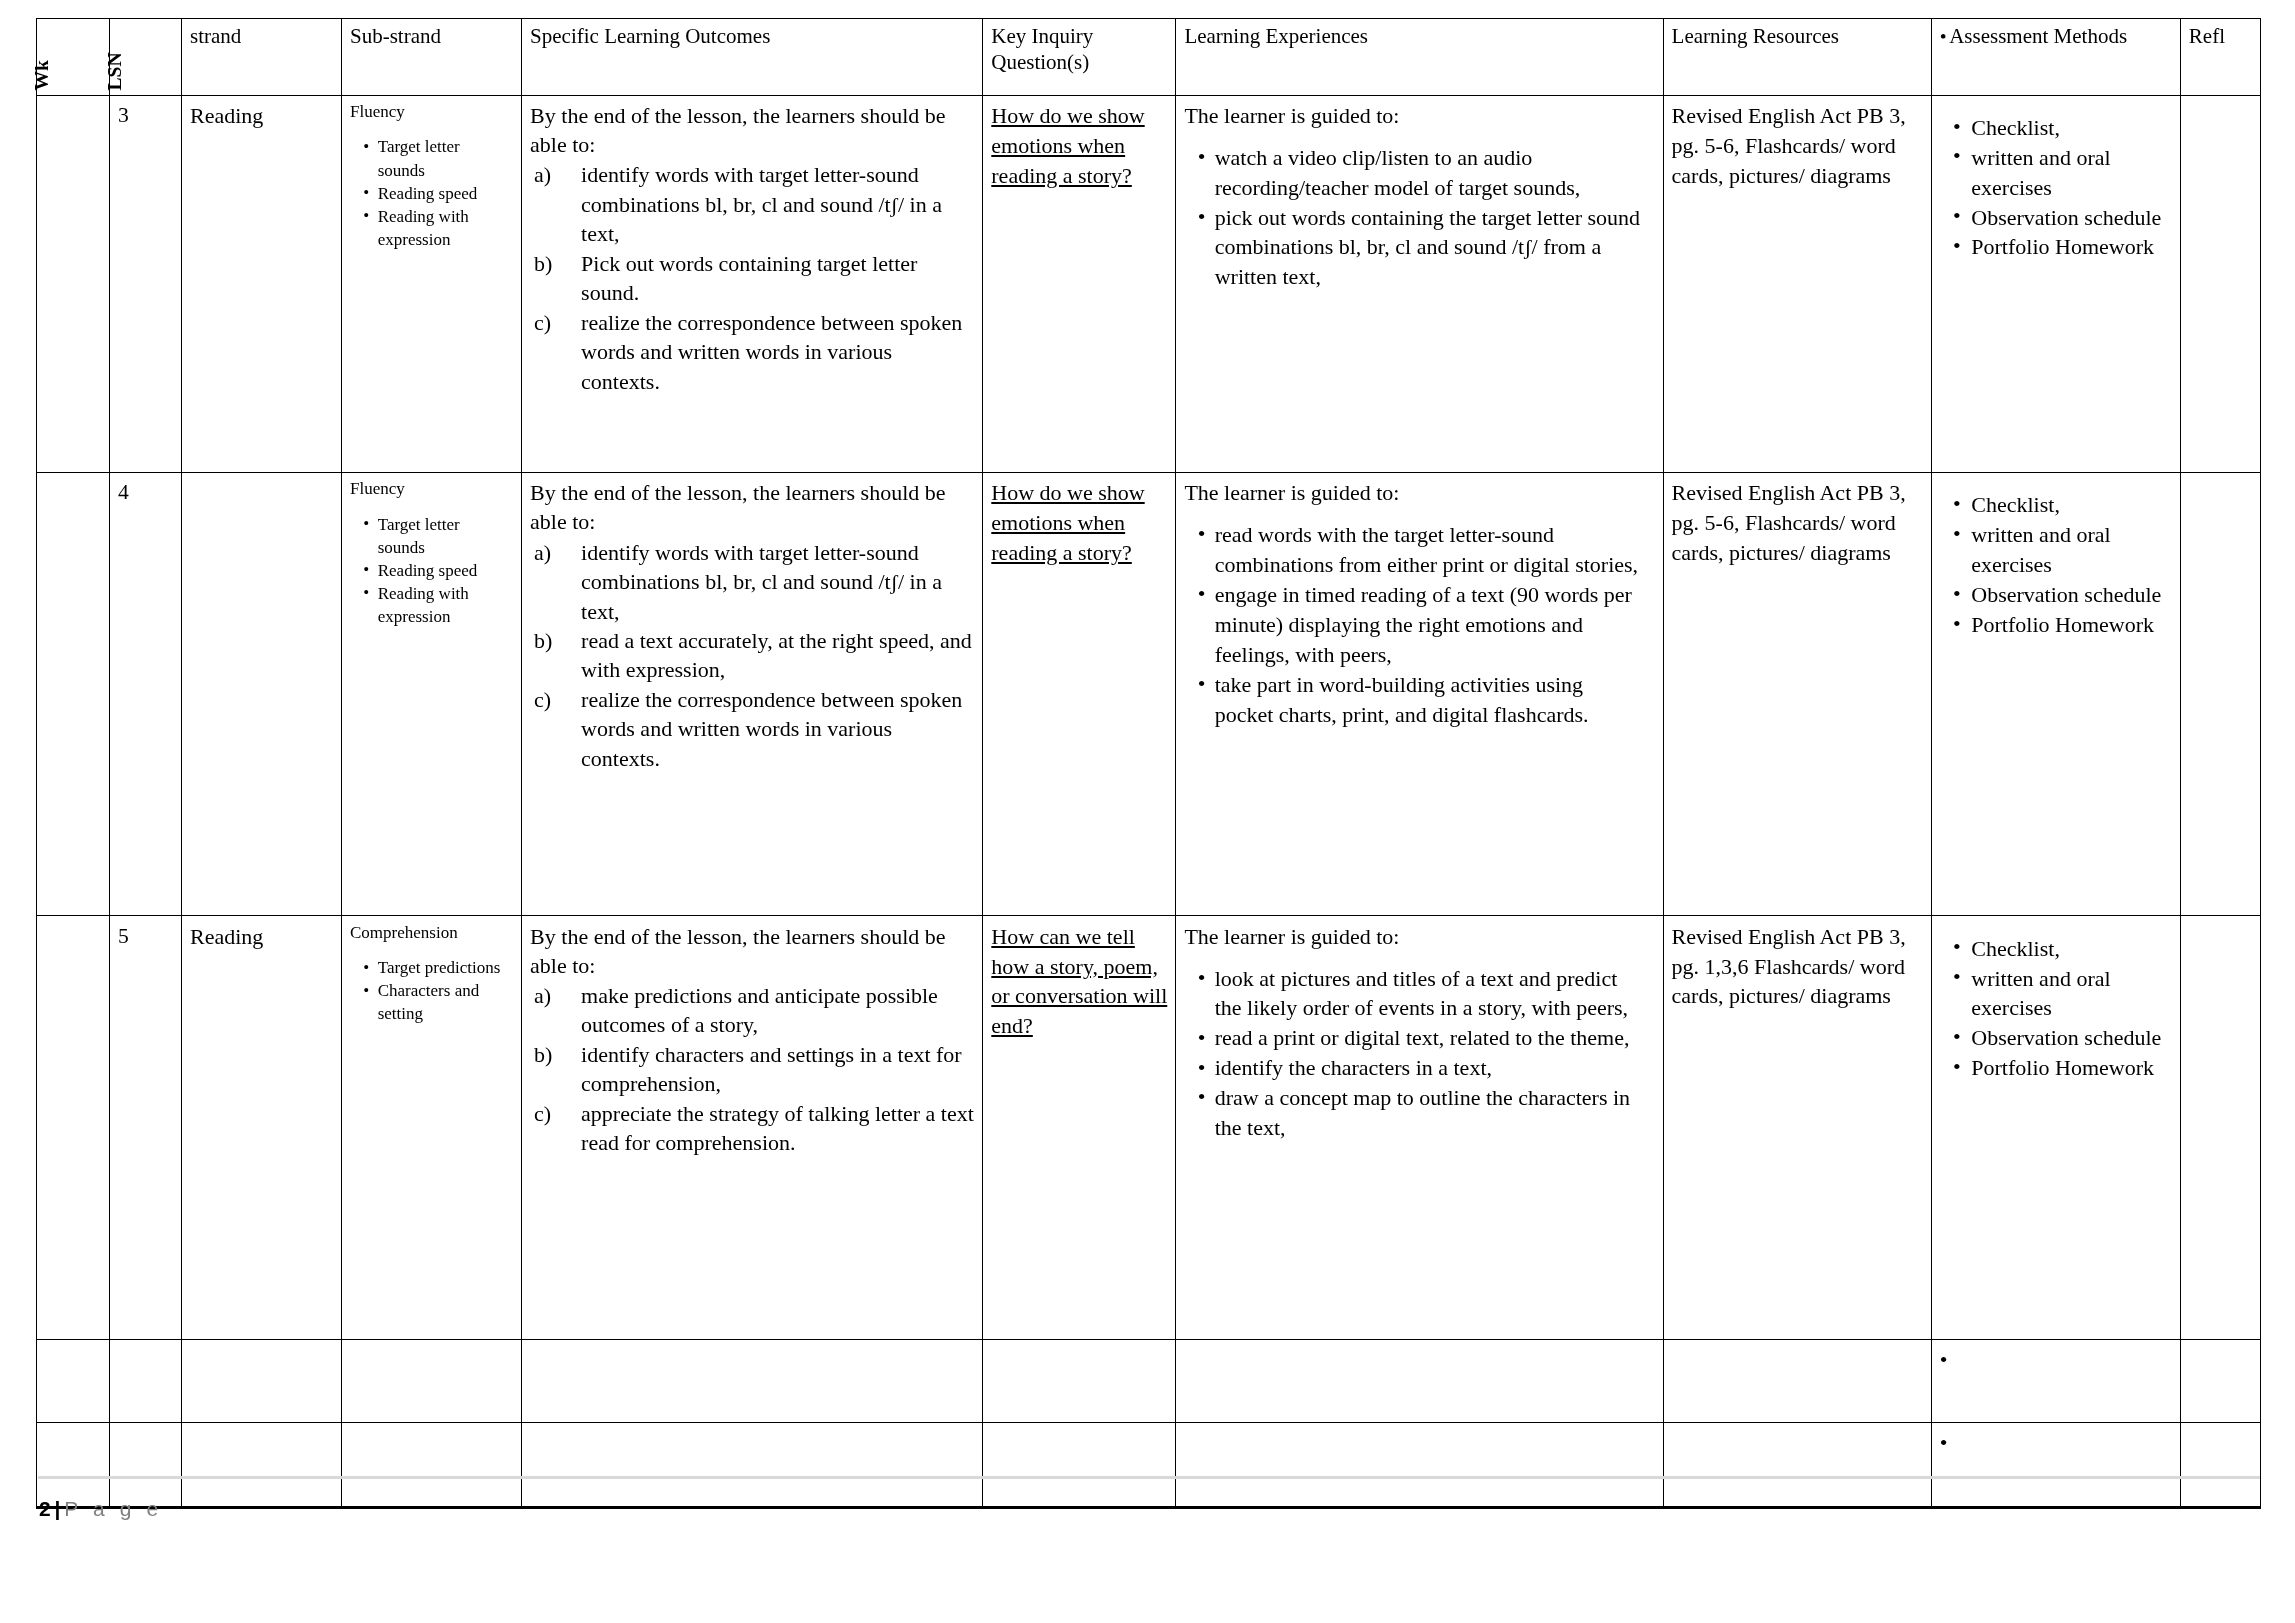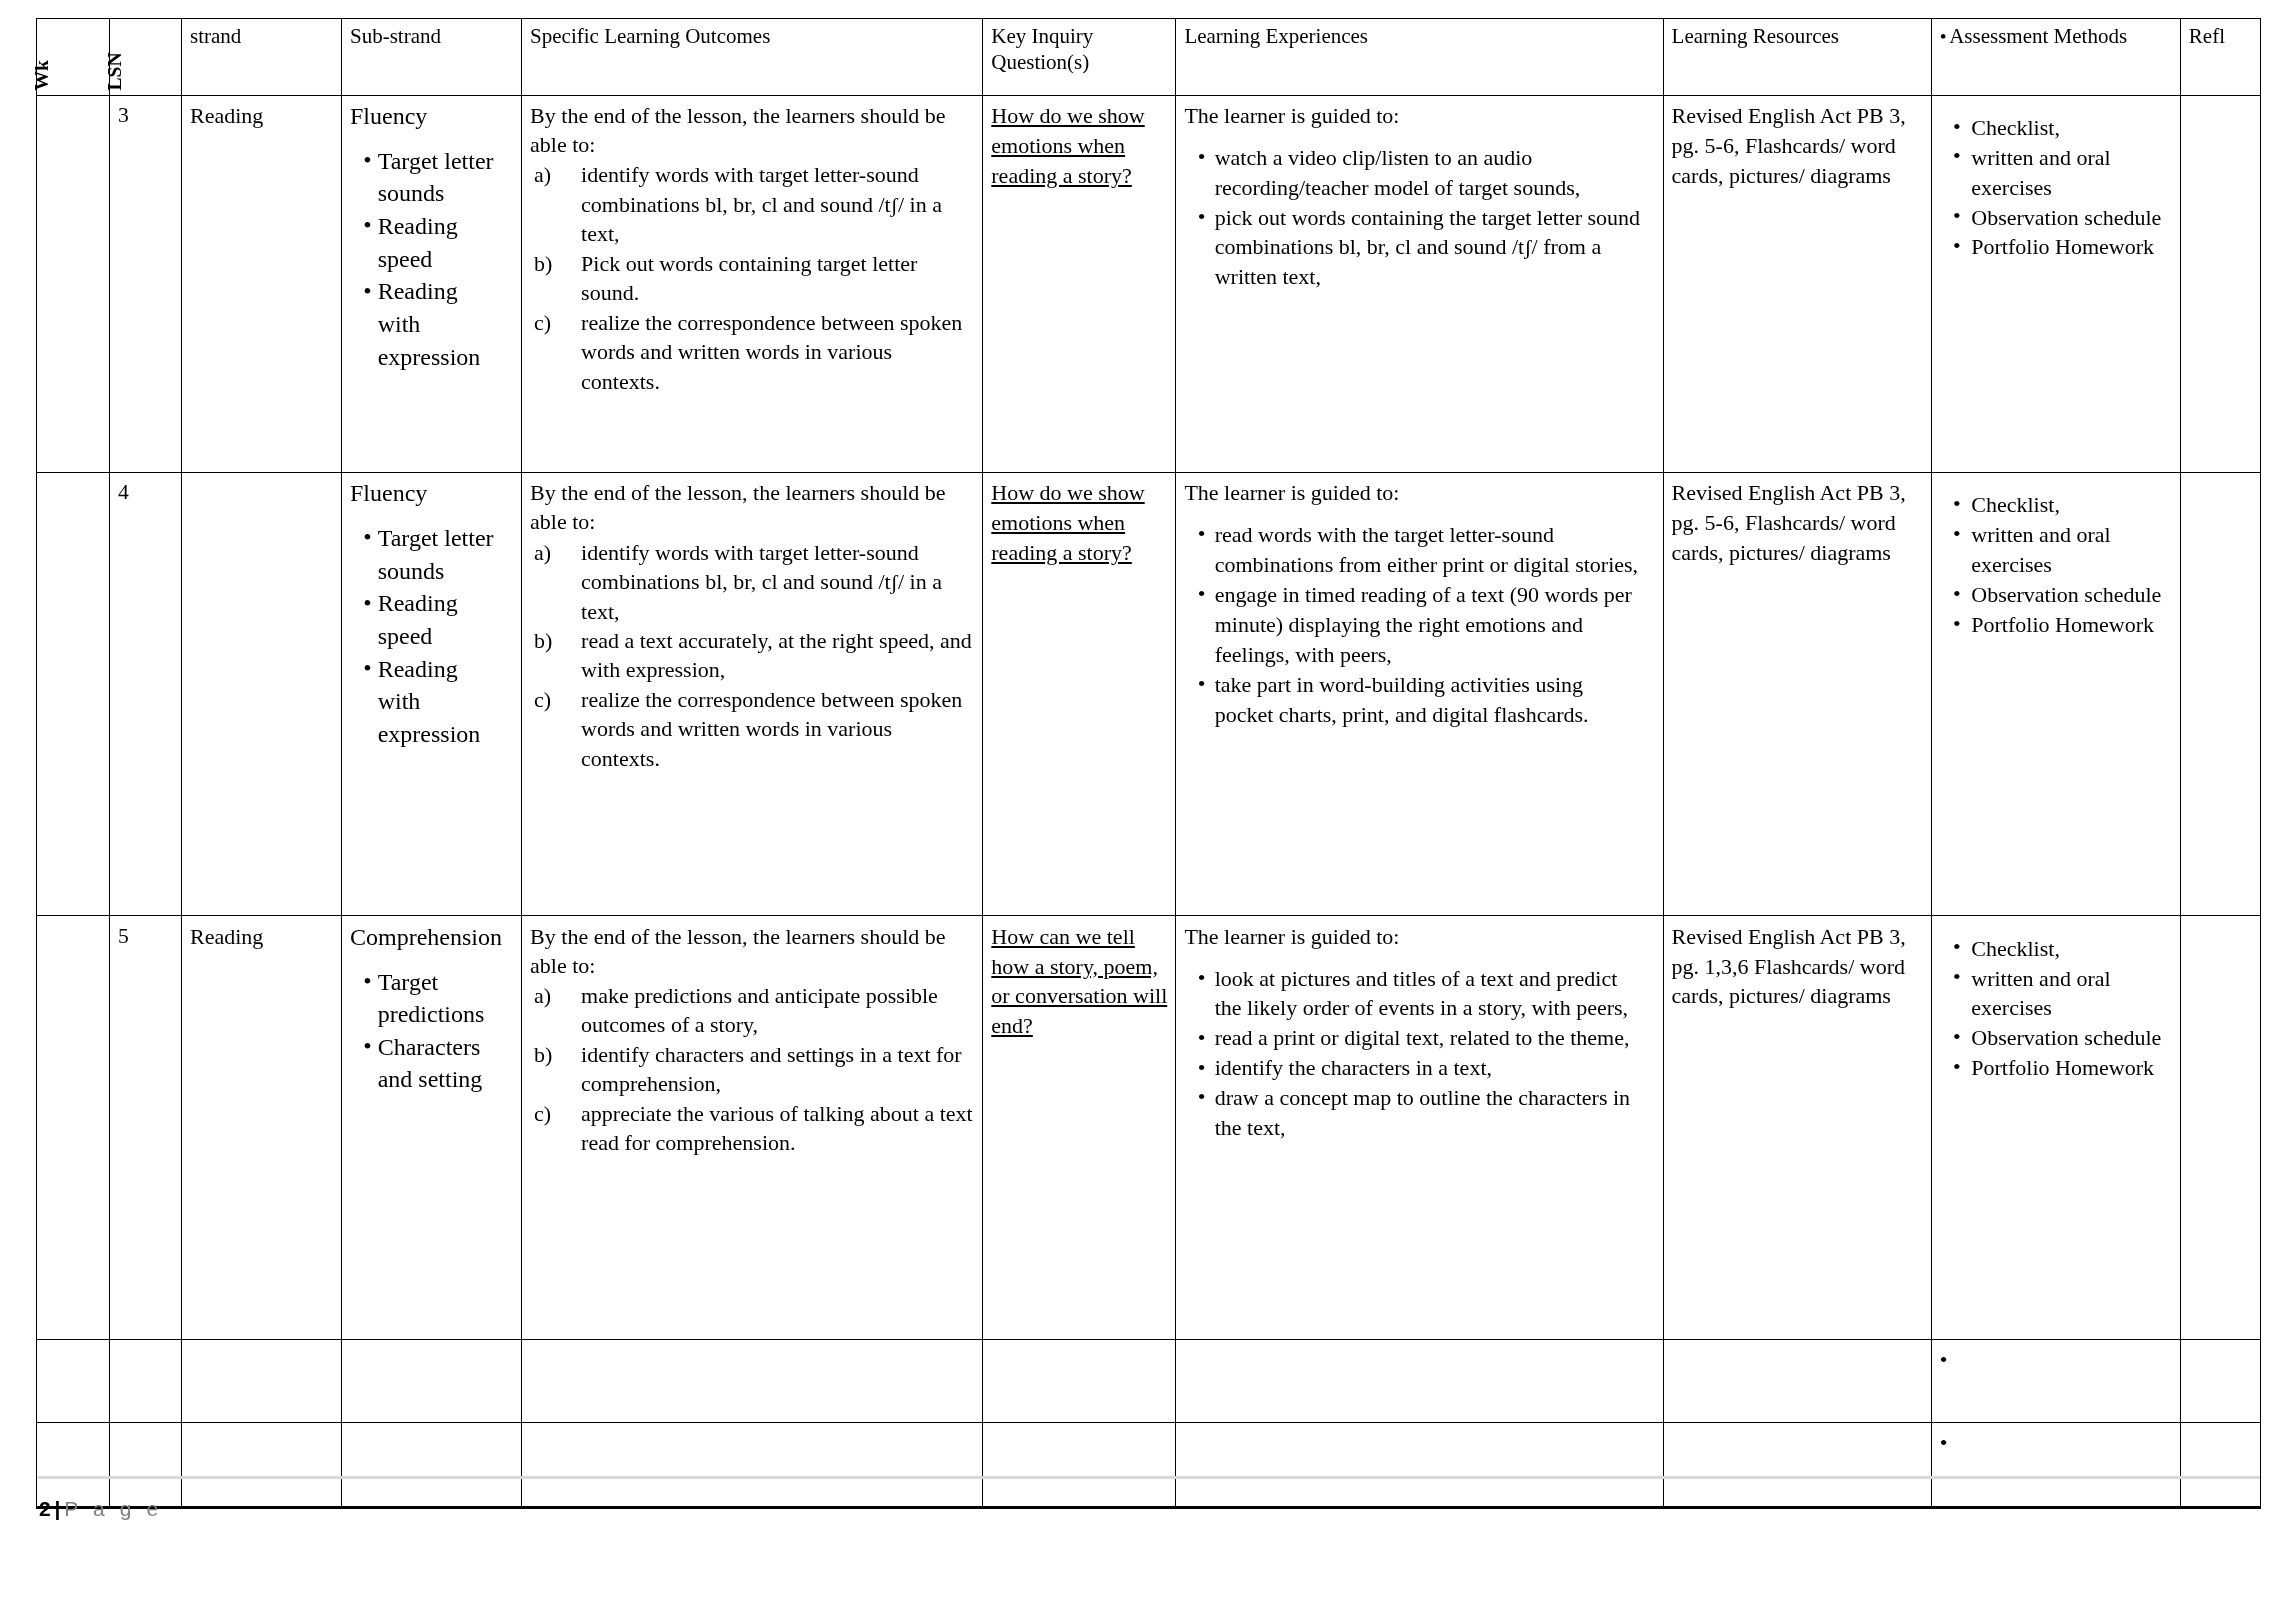--- a/index.html
+++ b/index.html
@@ -88,21 +88,21 @@
     font-size: 21.6px;
     text-align: left;
     padding-left: 17px;
   }
   td.strand {
     font-weight: bold;
     font-size: 22px;
     padding-left: 9.2px;
   }
   td.sub {
-    font-size: 24px;
+    font-size: 17px;
     line-height: 1.33;
     padding-left: 7.9px;
   }
   td.slo { font-size: 22px; }
   td.kiq { font-size: 22px; line-height: 1.36; text-decoration: underline; }
   td.lex { font-size: 22px; line-height: 1.36; }
   td.lres { font-size: 22px; line-height: 1.36; }
   td.asm  { font-size: 22px; line-height: 1.36; padding-left: 9.2px; }
   td.refl { }
 
@@ -323,21 +323,21 @@
           <ul class="subdots">
             <li>Target predictions</li>
             <li>Characters and setting</li>
           </ul>
         </td>
         <td class="slo">
           <p class="intro">By the end of the lesson, the learners should be able to:</p>
           <ol class="alpha">
             <li><span class="mk">a)</span><span>make predictions and anticipate possible outcomes of a story,</span></li>
             <li><span class="mk">b)</span><span>identify characters and settings in a text for comprehension,</span></li>
-            <li><span class="mk">c)</span><span>appreciate the various of talking about a text read for comprehension.</span></li>
+            <li><span class="mk">c)</span><span>appreciate the strategy of talking letter a text read for comprehension.</span></li>
           </ol>
         </td>
         <td class="kiq">How can we tell how a story, poem, or conversation will end?</td>
         <td class="lex">
           <p class="intro">The learner is guided to:</p>
           <ul class="dots">
             <li>look at pictures and titles of a text and predict the likely order of events in a story, with peers,</li>
             <li>read a print or digital text, related to the theme,</li>
             <li>identify the characters in a text,</li>
             <li>draw a concept map to outline the characters in the text,</li>

